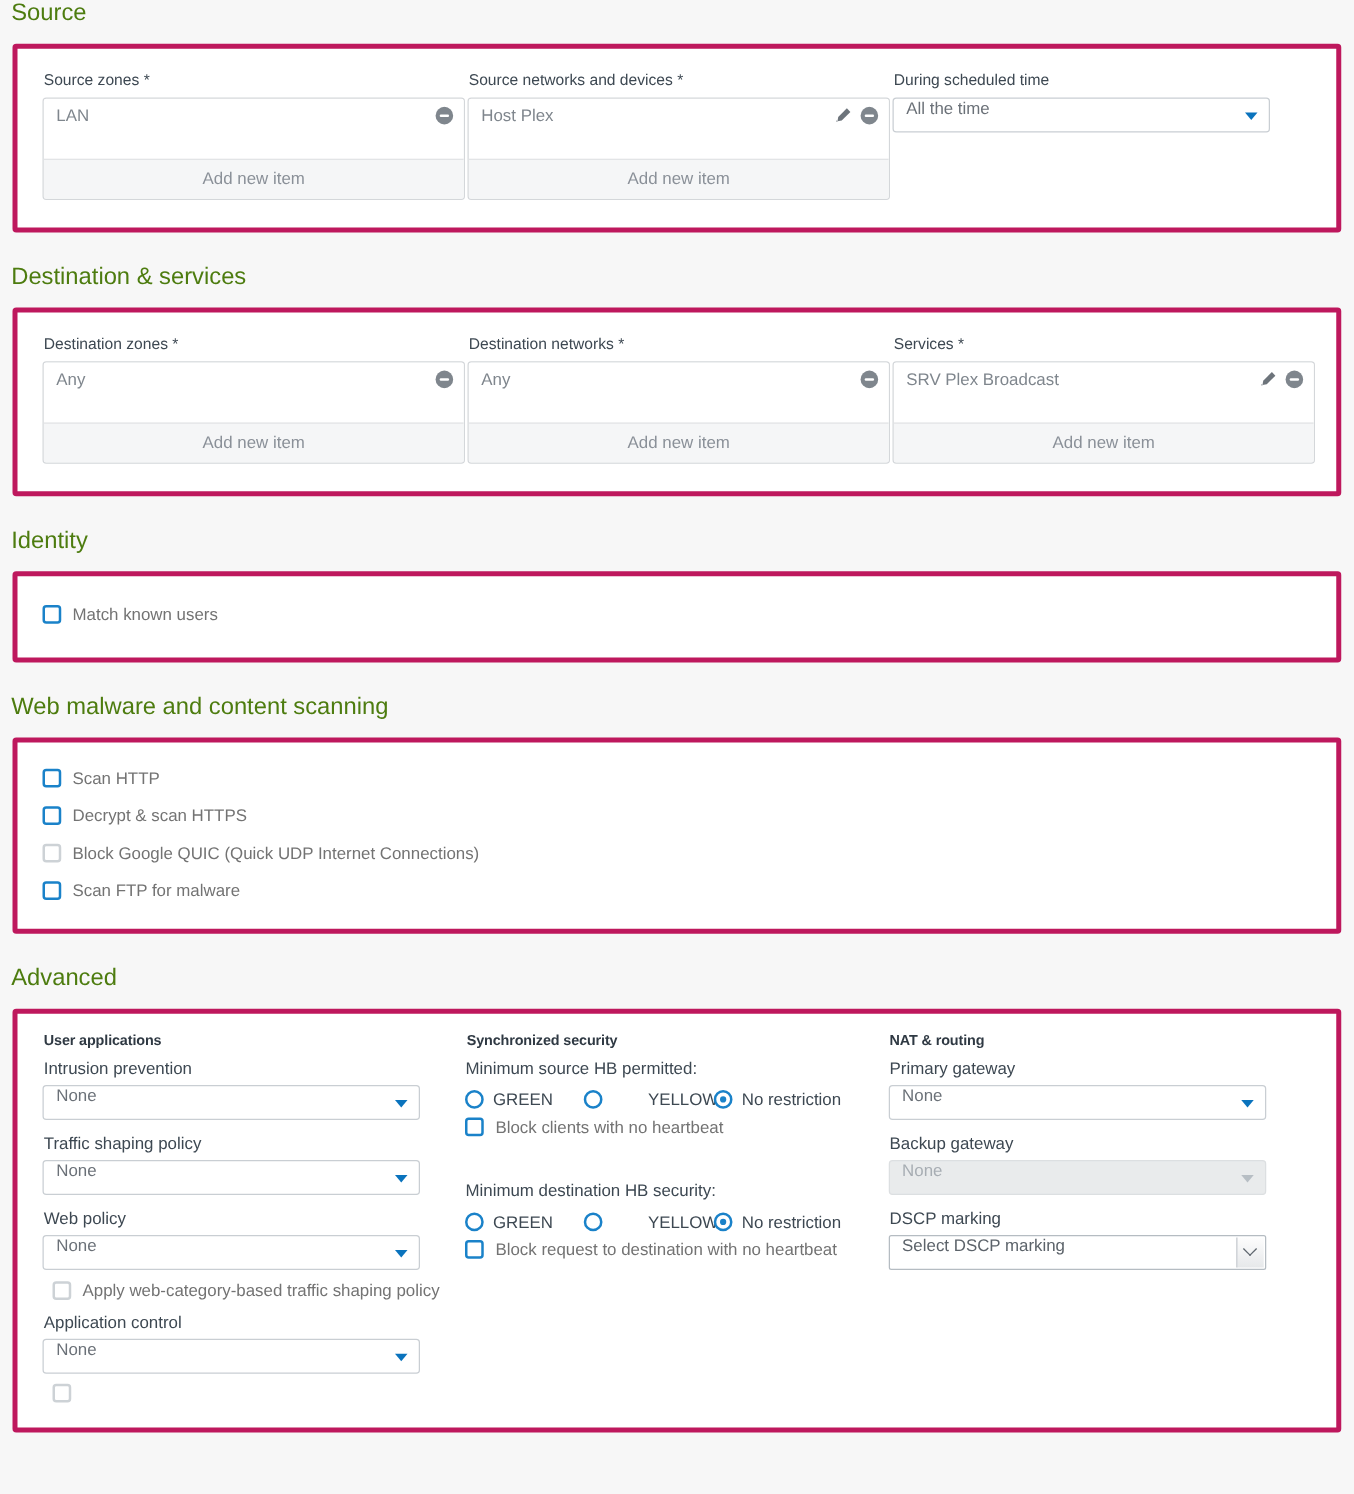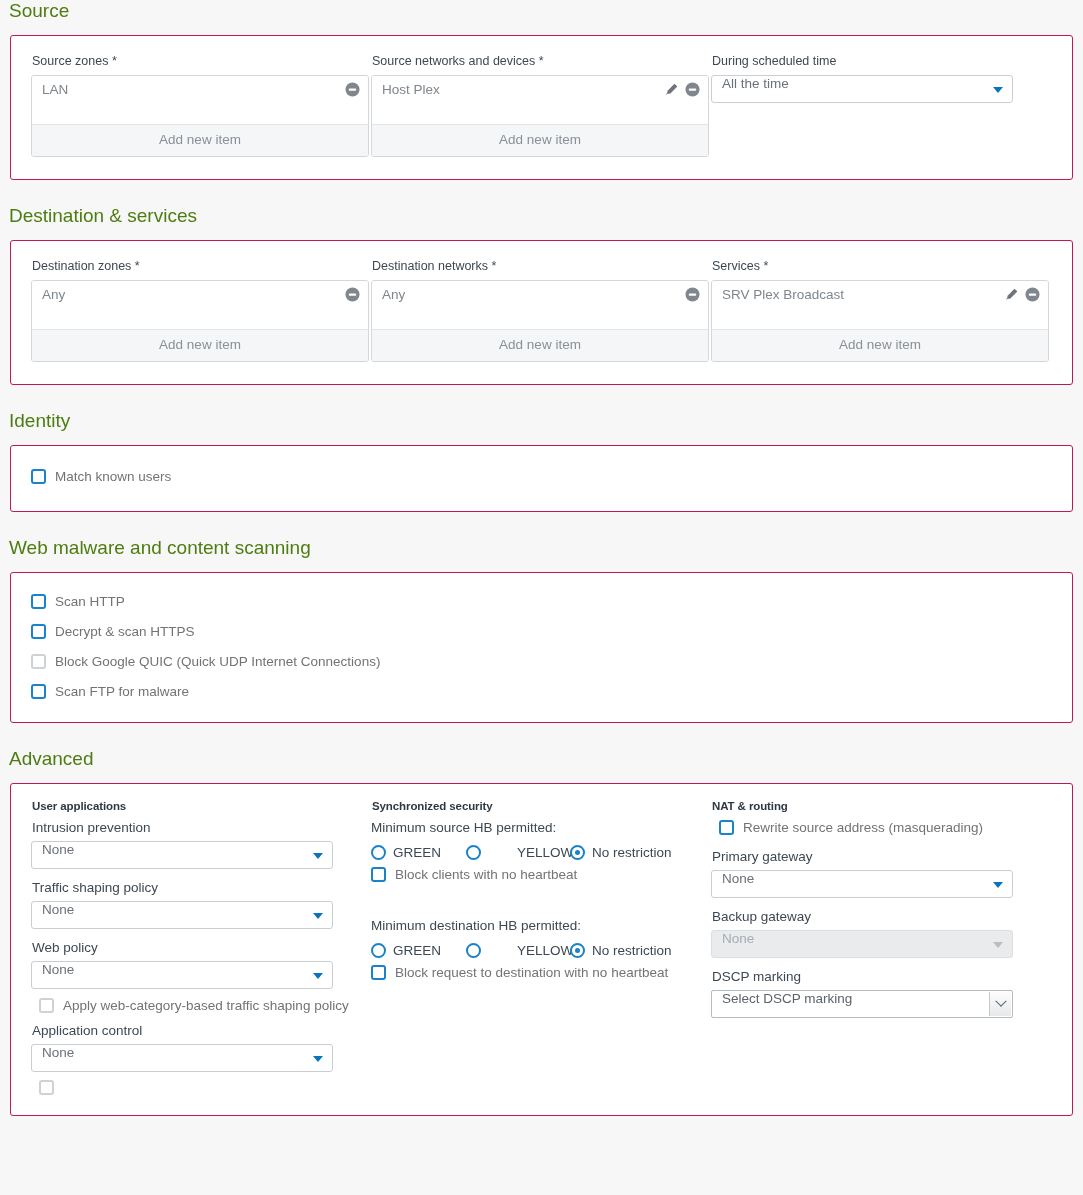--- a/index.html
+++ b/index.html
@@ -18,21 +18,21 @@
     font-size: 19px;
     font-weight: 400;
     color: #4d7c0f;
     padding: 0 0 0 9px;
     margin: 0;
     line-height: 22px;
   }
 
   .panel {
     background: #ffffff;
-    border: 1px solid #be185d;
+    border: 4px solid #be185d;
     border-radius: 3px;
     margin: 13px 10px 0 10px;
   }
 
   .cols {
     display: flex;
     padding: 18px 20px 22px 20px;
   }
   .col { width: 340px; margin-right: 0; }
   .col:nth-child(1) { padding-right: 18px; }
@@ -436,21 +436,21 @@
             <span class="radlabel">No restriction</span>
           </div>
         </div>
         <div class="cbrow" style="margin-bottom:0">
           <span class="cb"></span>
           <span class="cblabel">Block clients with no heartbeat</span>
         </div>
 
         <div style="height:34px"></div>
 
-        <div class="hbline">Minimum destination HB permitted:</div>
+        <div class="hbline">Minimum destination HB security:</div>
         <div class="radgroup">
           <div class="radrow g1">
             <span class="rad"></span>
             <span class="radlabel">GREEN</span>
           </div>
           <div class="radrow g2">
             <span class="rad"></span>
             <span class="radlabel">YELLOW</span>
           </div>
           <div class="radrow">
@@ -460,24 +460,20 @@
         </div>
         <div class="cbrow" style="margin-bottom:0">
           <span class="cb"></span>
           <span class="cblabel">Block request to destination with no heartbeat</span>
         </div>
       </div>
 
       <div class="advcol c3">
         <div class="grouphead">NAT &amp; routing</div>
 
-        <div class="cbrow" style="margin-bottom:12px;margin-left:8px">
-          <span class="cb"></span>
-          <span class="cblabel">Rewrite source address (masquerading)</span>
-        </div>
 
         <div class="flabel">Primary gateway</div>
         <div class="sel">
           <span>None</span>
           <span class="caret"></span>
         </div>
 
         <div class="sp10"></div>
         <div class="flabel">Backup gateway</div>
         <div class="sel disabled">

